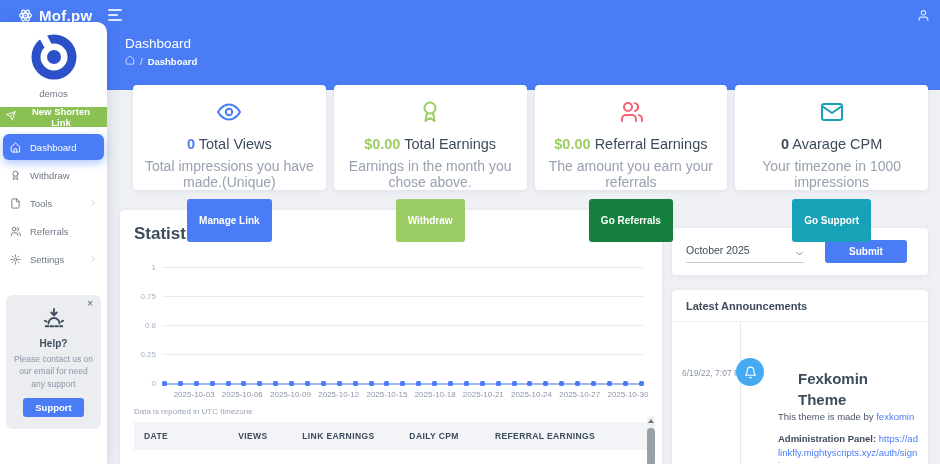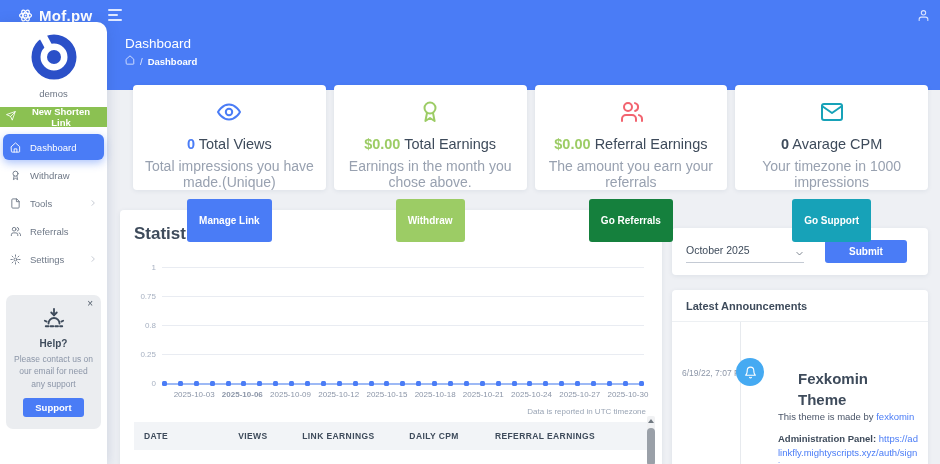--- a/index.html
+++ b/index.html
@@ -57,21 +57,21 @@
   .stats-card{position:absolute;left:120px;top:210px;width:542px;height:290px;background:#fff;border-radius:4px;box-shadow:0 1px 5px rgba(30,50,90,.08);padding:14px;box-sizing:border-box;z-index:10;}
   .stats-title{font-size:17px;font-weight:bold;color:#3e4b5b;}
   .chart{position:relative;margin:24px 4px 0 28px;height:116px;}
   .gridline{position:absolute;left:0;right:0;height:1px;background:#e9ecf2;}
   .ytick{position:absolute;left:-32px;top:-4px;width:26px;text-align:right;font-size:8px;color:#a7b1c2;}
   .dot-line{position:absolute;left:2px;right:2px;bottom:-0.5px;height:1.5px;background:#9db9f5;}
   .chart-dots{position:absolute;left:0;right:0;bottom:-2px;display:flex;justify-content:space-between;}
   .dot{width:5px;height:5px;border-radius:1.5px;background:#4a7cf6;}
   .xlabels{position:relative;margin:6px 4px 0 28px;height:12px;}
   .xtick{position:absolute;transform:translateX(-50%);white-space:nowrap;font-size:8px;color:#8c96a8;top:0;}
-  .footnote{margin-top:5px;text-align:right;font-size:8px;color:#9aa5b5;padding-right:2px;}
+  .footnote{margin-top:5px;font-size:8px;color:#9aa5b5;padding-right:2px;}
 
   
   .earn-table{width:100%;border-collapse:collapse;margin-top:6px;table-layout:fixed;}
   .earn-table th{background:#f2f4f7;text-align:left;font-size:8.5px;color:#3e4b5b;letter-spacing:.4px;padding:9px 10px;font-weight:bold;}
   .earn-table td{font-size:9.5px;color:#4a5568;padding:12px 10px 11px 10px;background:#fff;}
   .earn-table th:nth-child(1),.earn-table td:nth-child(1){width:18%;}
   .earn-table th:nth-child(2),.earn-table td:nth-child(2){width:11%;}
   .earn-table th:nth-child(3),.earn-table td:nth-child(3){width:21%;}
   .earn-table th:nth-child(4),.earn-table td:nth-child(4){width:16%;}
   .earn-table th:nth-child(5),.earn-table td:nth-child(5){width:34%;}
@@ -297,21 +297,21 @@
           <span class="dot"></span>
           <span class="dot"></span>
           <span class="dot"></span>
           <span class="dot"></span>
           <span class="dot"></span>
           <span class="dot"></span>
         </div>
     </div>
     <div class="xlabels">
         <span class="xtick" style="left: 6.66667%;">2025-10-03</span>
-        <span class="xtick" style="left: 16.6667%; font-weight: bold;">2025-10-06</span>
+        <span class="xtick" style="left: 16.6667%;">2025-10-06</span>
         <span class="xtick" style="left: 26.6667%;">2025-10-09</span>
         <span class="xtick" style="left: 36.6667%;">2025-10-12</span>
         <span class="xtick" style="left: 46.6667%;">2025-10-15</span>
         <span class="xtick" style="left: 56.6667%;">2025-10-18</span>
         <span class="xtick" style="left: 66.6667%;">2025-10-21</span>
         <span class="xtick" style="left: 76.6667%;">2025-10-24</span>
         <span class="xtick" style="left: 86.6667%;">2025-10-27</span>
         <span class="xtick" style="left: 96.6667%;">2025-10-30</span>
       </div>
     <div class="footnote">Data is reported in UTC timezone</div>

